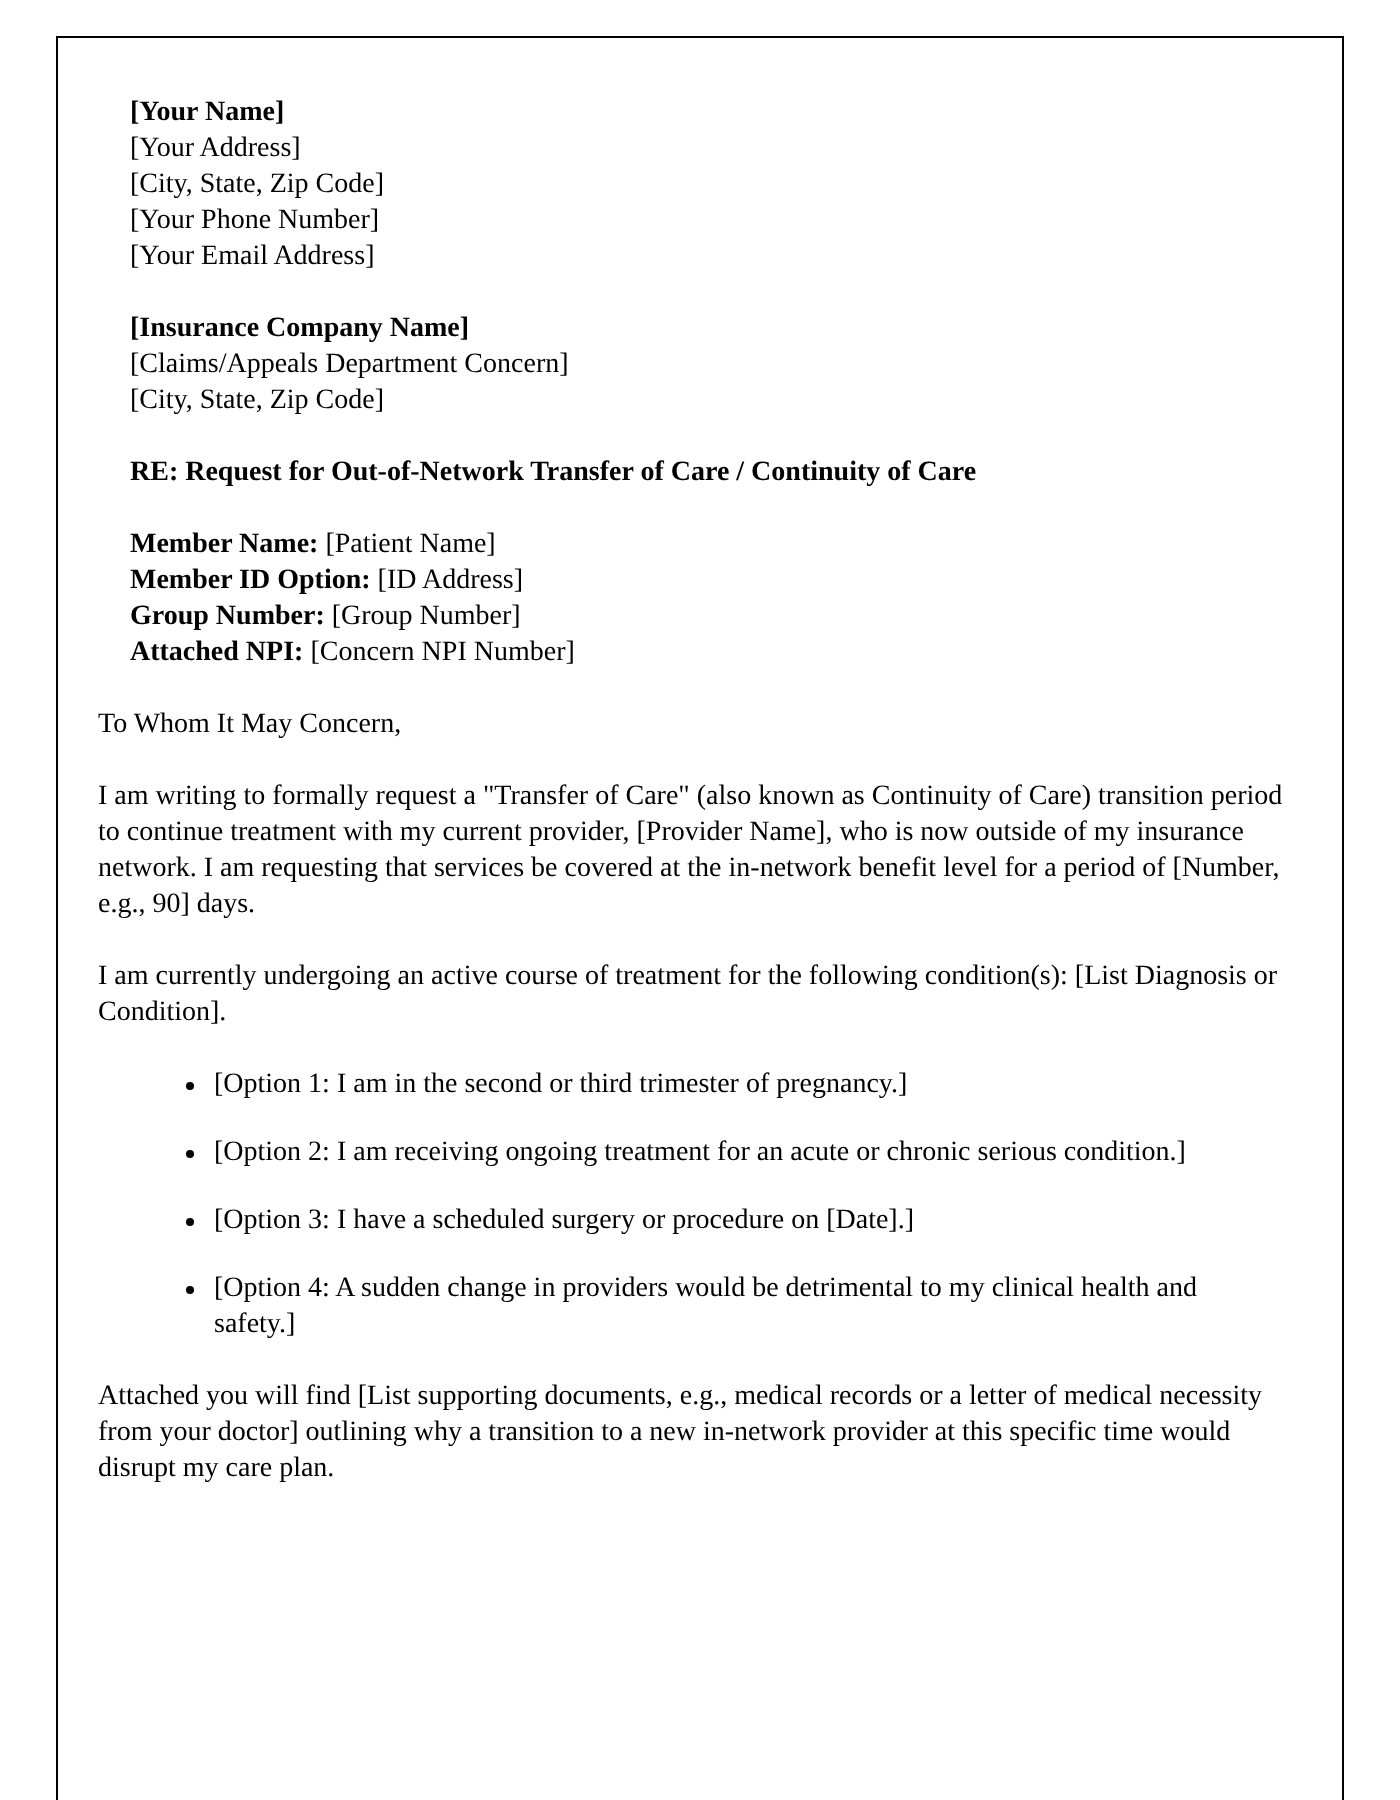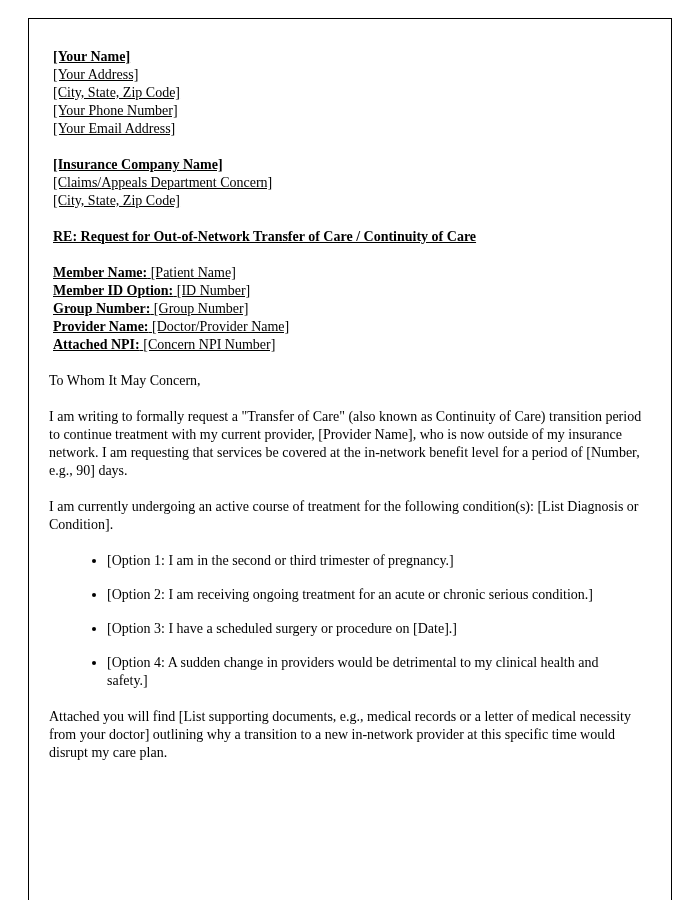--- a/index.html
+++ b/index.html
@@ -27,22 +27,21 @@
     background: #ffffff;
   }
   .line, p, li {
     font-size: 14px;
     line-height: 18px;
   }
   .b {
     font-weight: bold;
   }
   .block {
-    margin: 0 0 18px 4px;
-    text-decoration: underline;
+    margin: 0 0 18px 16px;
   }
   p {
     margin: 0 0 18px 0;
   }
   ul {
     margin: 0 0 18px 0;
     padding: 0 0 0 42px;
     list-style-type: disc;
   }
   li {
@@ -68,23 +67,22 @@
     <div class="line">[Claims/Appeals Department Concern]</div>
     <div class="line">[City, State, Zip Code]</div>
   </div>
 
   <div class="block">
     <div class="line b">RE: Request for Out-of-Network Transfer of Care / Continuity of Care</div>
   </div>
 
   <div class="block">
     <div class="line"><span class="b">Member Name:</span> <span>[Patient Name]</span></div>
-    <div class="line"><span class="b">Member ID Option:</span> <span>[ID Number]</span></div>
+    <div class="line"><span class="b">Member ID Option:</span> <span>[ID Address]</span></div>
     <div class="line"><span class="b">Group Number:</span> <span>[Group Number]</span></div>
-    <div class="line"><span class="b">Provider Name:</span> <span>[Doctor/Provider Name]</span></div>
     <div class="line"><span class="b">Attached NPI:</span> <span>[Concern NPI Number]</span></div>
   </div>
 
   <p>To Whom It May Concern,</p>
 
   <p>I am writing to formally request a "Transfer of Care" (also known as Continuity of Care) transition period to continue treatment with my current provider, [Provider Name], who is now outside of my insurance network. I am requesting that services be covered at the in-network benefit level for a period of [Number, e.g., 90] days.</p>
 
   <p>I am currently undergoing an active course of treatment for the following condition(s): [List Diagnosis or Condition].</p>
 
 

